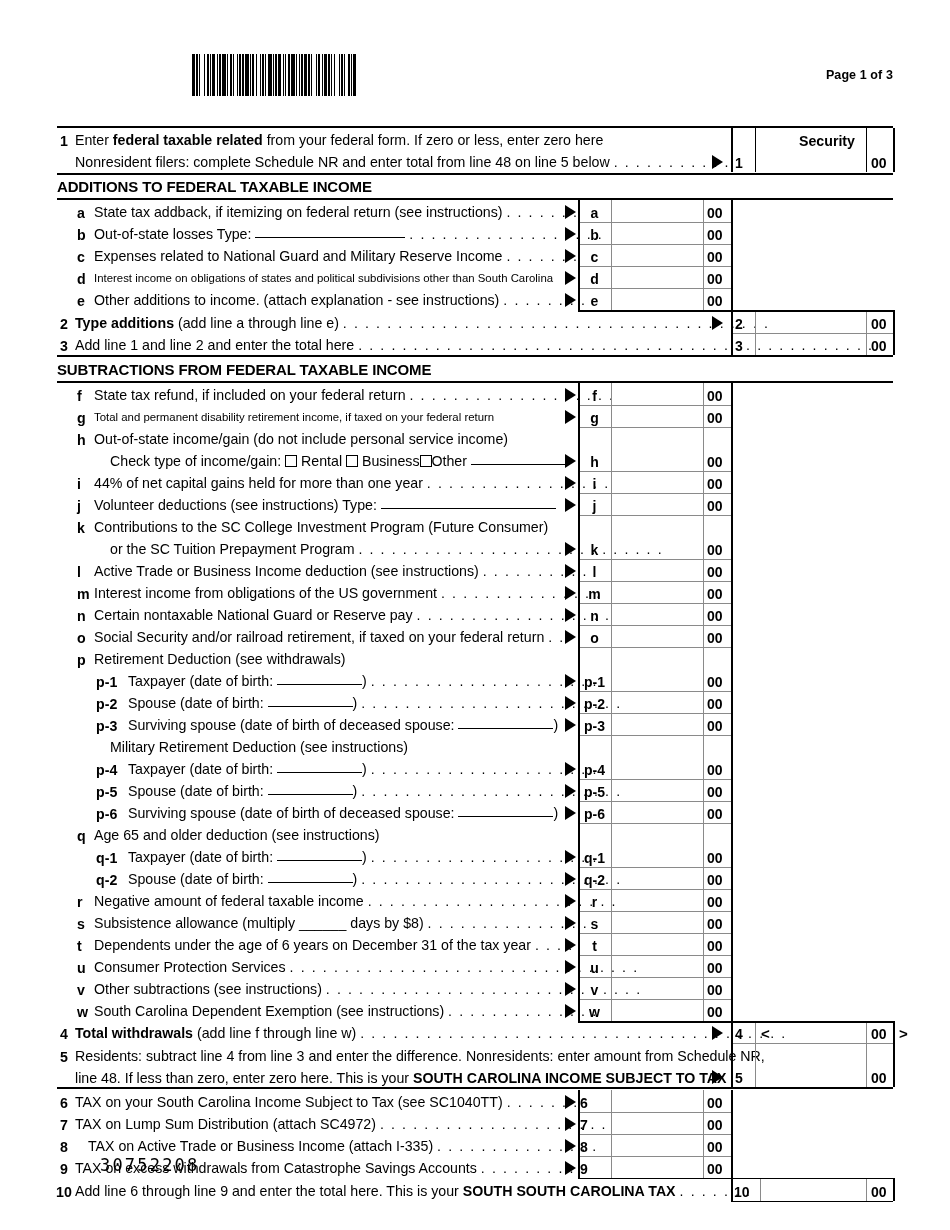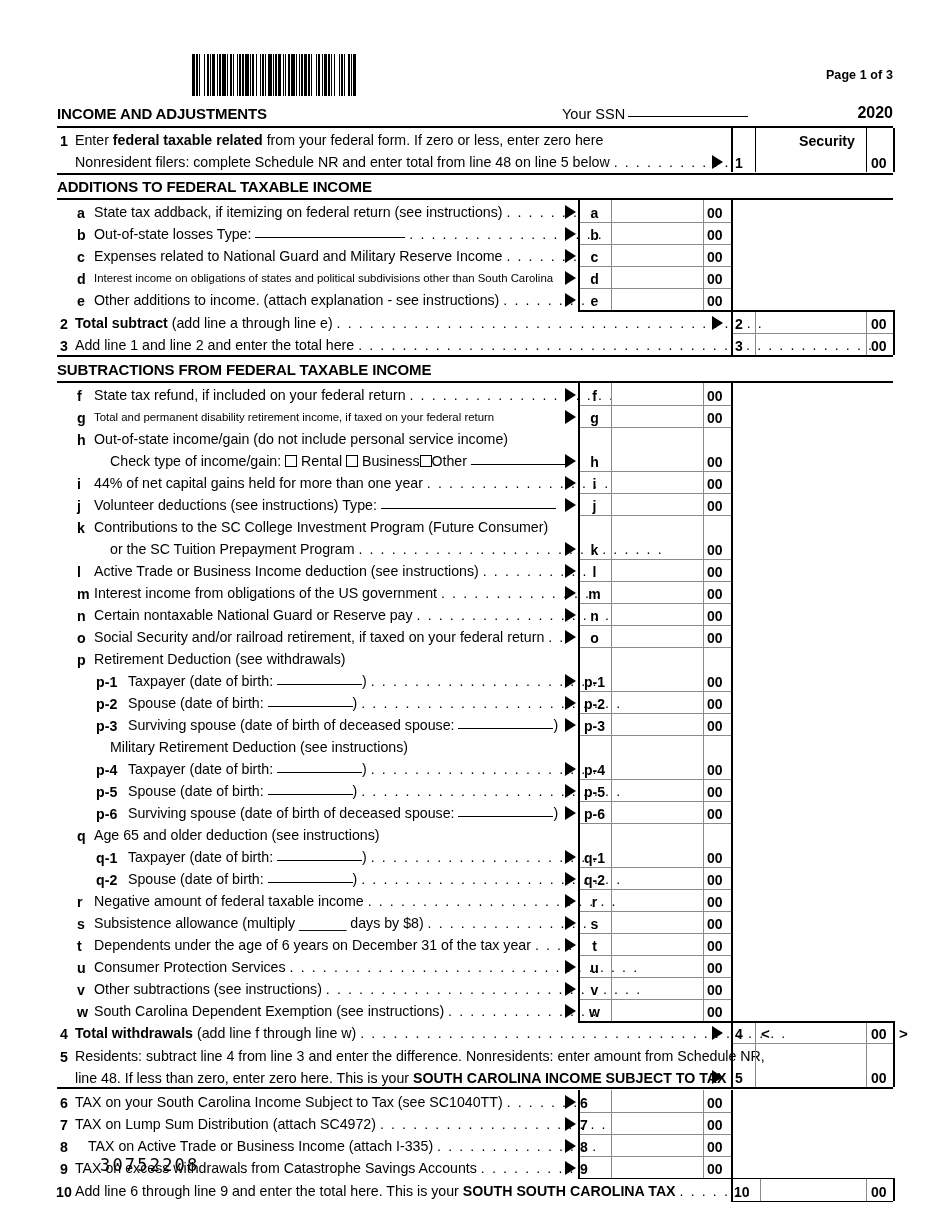--- a/index.html
+++ b/index.html
@@ -172,27 +172,20 @@
         <i style="width:2.1px;background:#000"></i>
         <i style="width:1.05px;background:#fff"></i>
         <i style="width:1.05px;background:#000"></i>
         <i style="width:1.05px;background:#fff"></i>
         <i style="width:3.1500000000000004px;background:#000"></i>
         <i style="width:2.1px;background:#fff"></i>
       </div>
     <div class="page-of">Page 1 of 3</div>
   </div>
 
-  <div class="titlerow">
-    <div class="sect-title">INCOME AND ADJUSTMENTS</div>
-    <div class="ssn">
-      <span>Your SSN</span><span class="rule"></span>
-    </div>
-    <div class="year">2020</div>
-  </div>
 
   <div id="canvas">
       <div class="hrule" style="left:57px;top:126px;width:836px;height:2.2px;background:#000"></div>
       <div class="rowtxt " style="left:75px;top:133.2px">Enter <b>federal taxable related</b> from your federal form. If zero or less, enter zero here</div>
       <div class="lbl" style="left:60px;top:133.2px">1</div>
       <div class="rowtxt " style="left:75px;top:155px">Nonresident filers: complete Schedule NR and enter total from line 48 on line 5 below <span class="dots">. . . . . . . . . . .</span></div>
       <div class="arw" style="left:712px;top:155px"></div>
       <div class="vrule" style="left:731px;top:128.2px;width:2px;height:44.30000000000001px;background:#000"></div>
       <div class="vrule" style="left:755px;top:128.2px;width:1.4px;height:44.30000000000001px;background:#000"></div>
       <div class="vrule" style="left:866px;top:128.2px;width:1.4px;height:44.30000000000001px;background:#000"></div>
@@ -236,21 +229,21 @@
       <div class="rowtxt " style="left:94px;top:293.29999999999995px">Other additions to income. (attach explanation - see instructions) <span class="dots">. . . . . . . .</span></div>
       <div class="arw" style="left:565px;top:293.29999999999995px"></div>
       <div class="cellno" style="left:578px;top:293.29999999999995px;width:33px">e</div>
       <div class="cents" style="left:707px;top:293.29999999999995px">00</div>
       <div style="position:absolute;left:611px;top:288.29999999999995px;width:92px;height:22px;"></div>
       <div class="vrule" style="left:578px;top:200.29999999999998px;width:1.6px;height:109.99999999999997px;background:#000"></div>
       <div class="grule" style="left:611px;top:200.29999999999998px;width:1.2px;height:109.99999999999997px;background:#8a8a8a"></div>
       <div class="grule" style="left:703px;top:200.29999999999998px;width:1.2px;height:109.99999999999997px;background:#8a8a8a"></div>
       <div class="vrule" style="left:731px;top:200.29999999999998px;width:1.6px;height:109.99999999999997px;background:#000"></div>
       <div class="hrule" style="left:578px;top:310.29999999999995px;width:153px;height:1.6px;background:#000"></div>
-      <div class="rowtxt " style="left:75px;top:316.29999999999995px"><b>Total subtract</b> (add line a through line e) <span class="dots">. . . . . . . . . . . . . . . . . . . . . . . . . . . . . . . . . . . . . . .</span></div>
+      <div class="rowtxt " style="left:75px;top:316.29999999999995px"><b>Type additions</b> (add line a through line e) <span class="dots">. . . . . . . . . . . . . . . . . . . . . . . . . . . . . . . . . . . . . . .</span></div>
       <div class="lbl" style="left:60px;top:316.29999999999995px">2</div>
       <div class="arw" style="left:712px;top:316.29999999999995px"></div>
       <div class="vrule" style="left:731px;top:310.29999999999995px;width:1.6px;height:23px;background:#000"></div>
       <div class="grule" style="left:755px;top:310.29999999999995px;width:1.2px;height:23px;background:#8a8a8a"></div>
       <div class="grule" style="left:866px;top:310.29999999999995px;width:1.2px;height:23px;background:#8a8a8a"></div>
       <div class="vrule" style="left:893px;top:310.29999999999995px;width:1.6px;height:23px;background:#000"></div>
       <div class="hrule" style="left:731px;top:310.29999999999995px;width:162px;height:1.6px;background:#000"></div>
       <div class="cellno lft" style="left:735px;top:316.29999999999995px;width:18px">2</div>
       <div class="cents" style="left:871px;top:316.29999999999995px">00</div>
       <div style="position:absolute;left:755px;top:310.29999999999995px;width:111px;height:23px;"></div>

